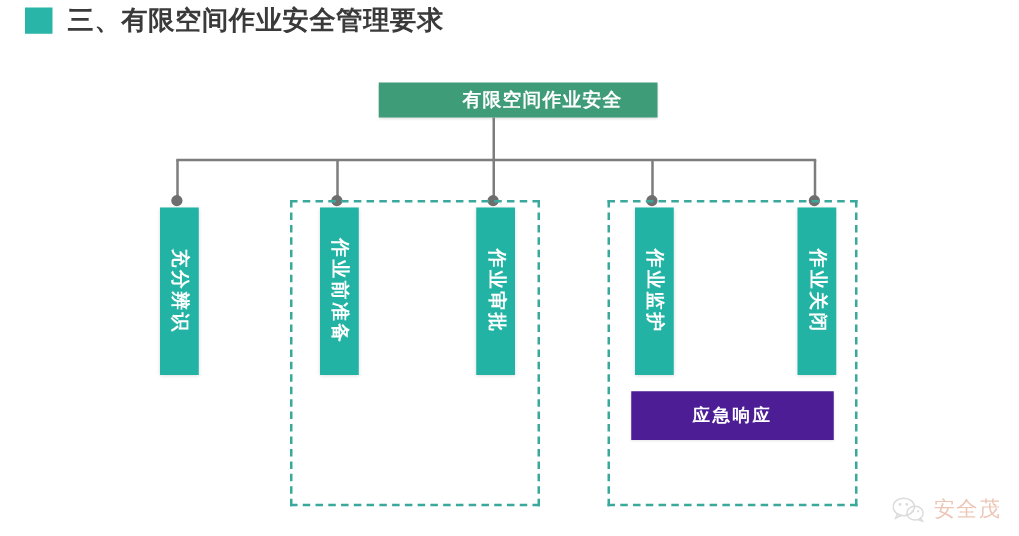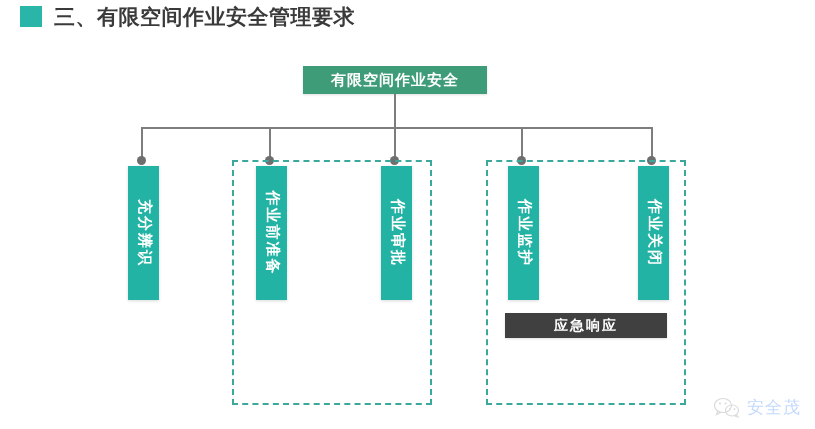--- a/index.html
+++ b/index.html
@@ -26,20 +26,21 @@
   }
 
   
   .root-node{
     position:absolute;left:303px;top:66px;width:184px;height:28px;
     background:#3f9c79;
     color:#ffffff;font-size:15px;font-weight:bold;
     display:flex;align-items:center;justify-content:center;
     letter-spacing:1px;
     box-shadow:0 1px 2px rgba(0,0,0,.12);
+    padding-left:39px;
   }
 
   
   .conn{position:absolute;background:#7d7d7d;}
   .conn-v-root{left:394px;top:94px;width:2px;height:34px;}
   .conn-h{left:141px;top:127px;width:512px;height:2px;}
   .conn-drop{width:2px;background:#7d7d7d;top:128px;height:30px;}
   .conn-dot{position:absolute;width:9px;height:9px;border-radius:50%;background:#6e6e6e;top:156px;}
 
   
@@ -64,37 +65,37 @@
     transform:translate(-50%,-50%) rotate(90deg);
     transform-origin:center center;
     white-space:nowrap;
     color:#ffffff;
     font-size:15px;font-weight:bold;
     letter-spacing:2px;
   }
 
   
   .ebar{
-    position:absolute;left:505px;top:313px;width:162px;height:25px;
-    background:#404040;
+    position:absolute;left:505px;top:313px;width:162px;height:39px;
+    background:#4c1d95;
     color:#ffffff;font-size:14px;font-weight:bold;
     display:flex;align-items:center;justify-content:center;
     letter-spacing:2px;
     box-shadow:0 1px 2px rgba(0,0,0,.12);
   }
 
   
   .watermark{
     position:absolute;right:14px;bottom:10px;
     display:flex;align-items:center;
     opacity:.30;
   }
   .wm-text{
     margin-left:7px;
-    font-size:17px;color:#3b82f6;
+    font-size:17px;color:#c2410c;
     letter-spacing:1px;
     font-family:"DejaVu Sans",sans-serif;
   }
   .wm-logo{display:block;}
 </style>
 </head>
 <body>
 
 <div id="root">
 

